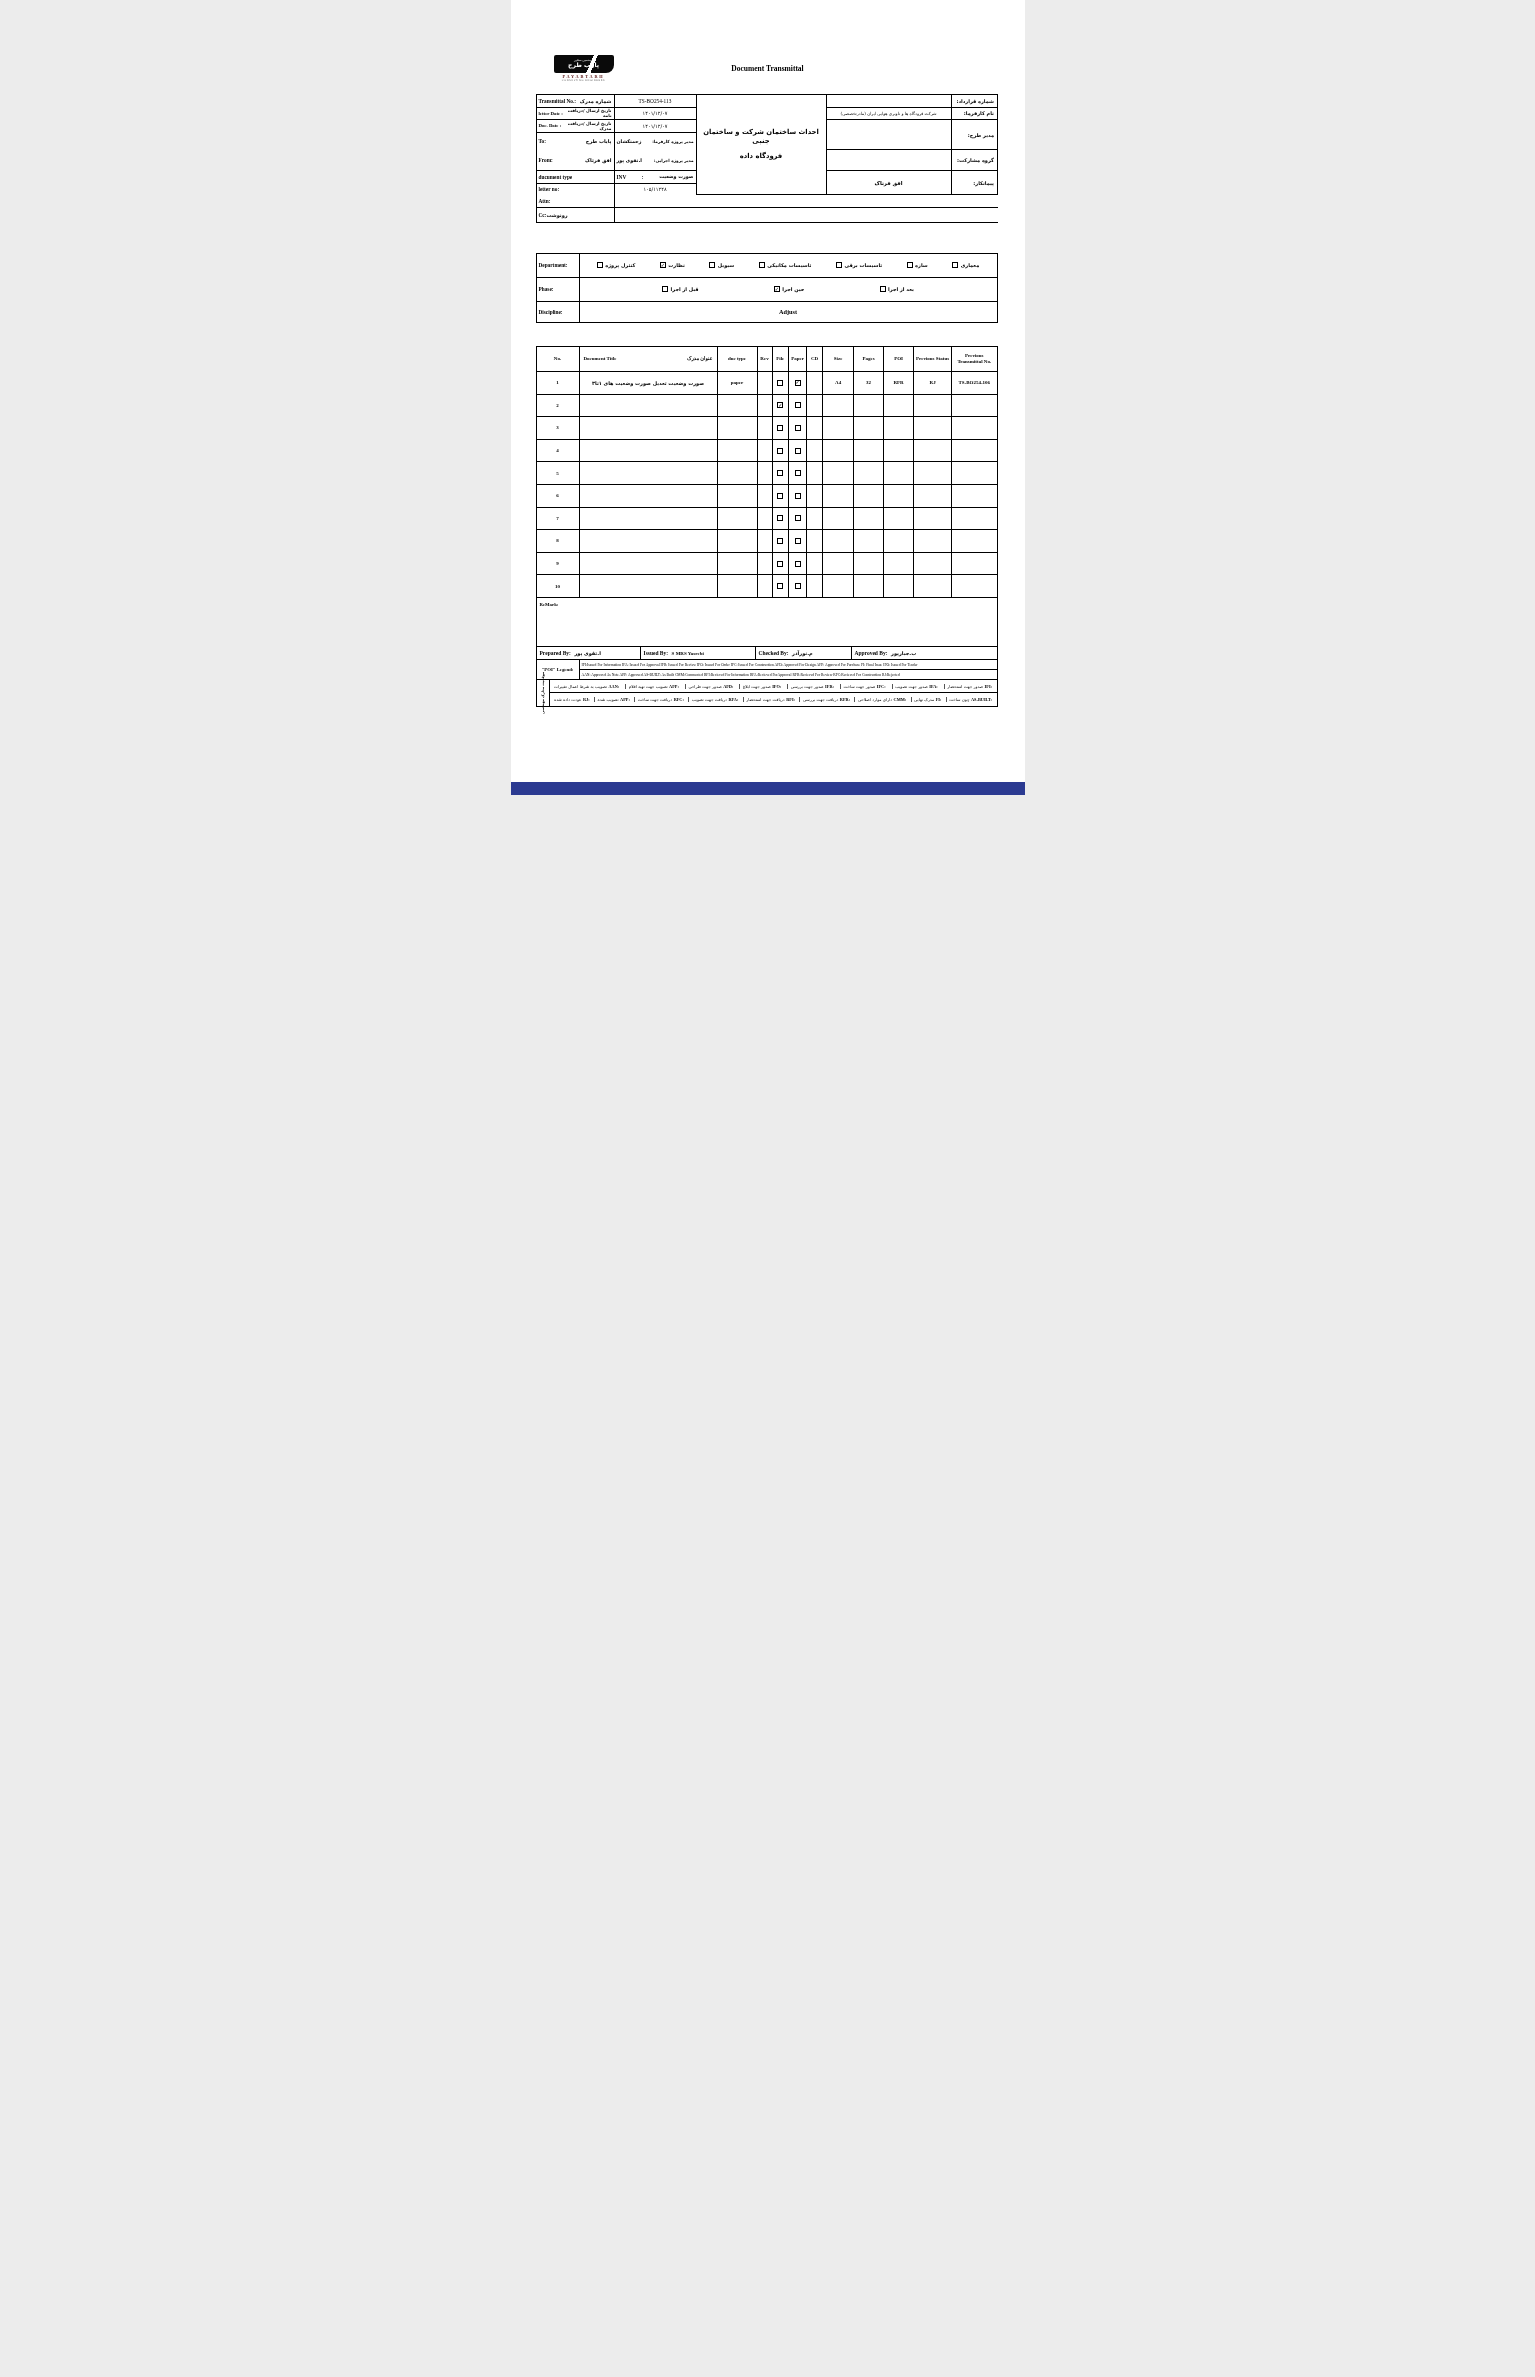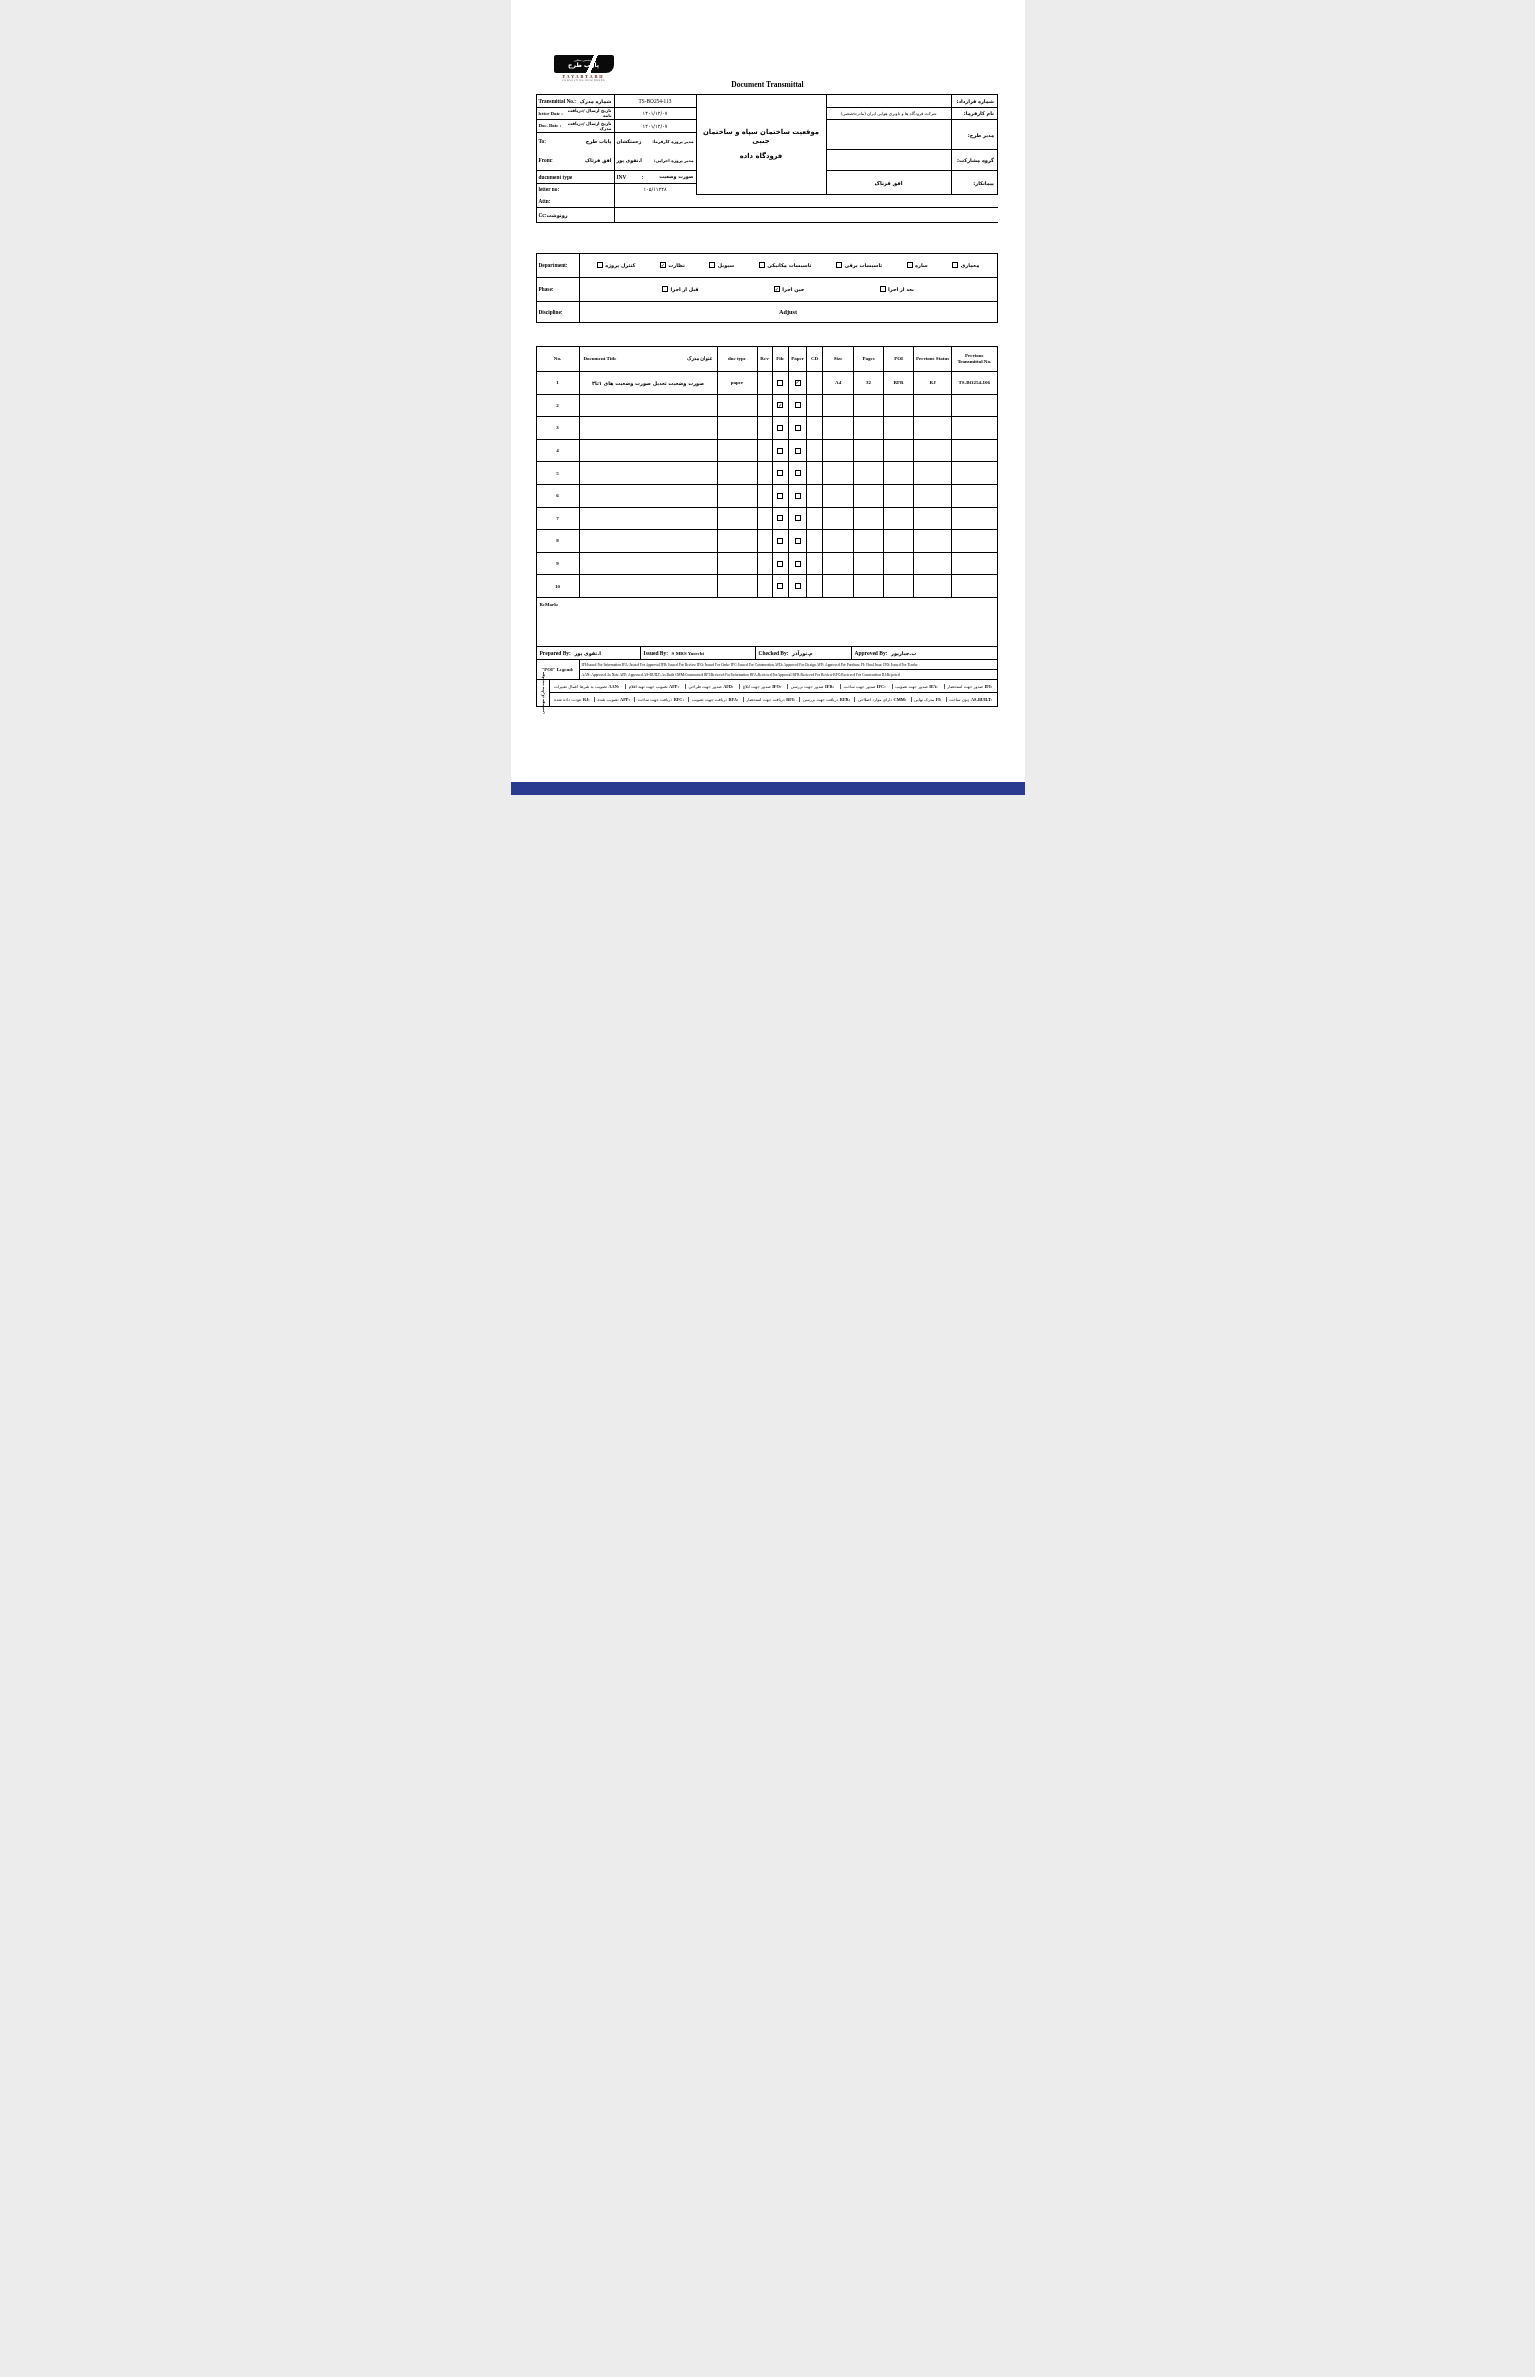--- a/index.html
+++ b/index.html
@@ -7,21 +7,21 @@
 #page{position:relative;width:514px;height:795px;margin:0 auto;background:#fff;font-family:"DejaVu Sans",sans-serif;color:#000;overflow:hidden}
 .serif{font-family:"Liberation Serif",serif}
 .fa{direction:rtl;unicode-bidi:isolate}
 
 #logo{position:absolute;left:33px;top:55px;width:80px;text-align:center}
 .logo-mark{width:60px;height:18px;margin:0 auto;border-radius:2px 2px 8px 2px;background:linear-gradient(113deg,#0a0a0a 59%,#fff 59%,#fff 65%,#0a0a0a 65%);color:#fff;display:flex;flex-direction:column;align-items:center;justify-content:center;line-height:1.15}
 .logo-fa-top{font-size:2.8px}
 .logo-fa-main{font-size:6px;font-weight:700}
 .logo-en{font-family:"Liberation Serif",serif;font-size:4.3px;font-weight:700;letter-spacing:1.8px;color:#5a1515;margin-top:1px;white-space:nowrap}
 .logo-sub{font-size:2.5px;color:#666;letter-spacing:0.6px;white-space:nowrap}
-#doc-title{position:absolute;left:0;right:0;top:80px;text-align:center;font-family:"Liberation Serif",serif;font-weight:700;font-size:7.5px}
+#doc-title{position:absolute;left:0;right:0;top:64px;text-align:center;font-family:"Liberation Serif",serif;font-weight:700;font-size:7.5px}
 
 #hdr{position:absolute;left:25px;top:94px;width:462px;height:129px;border:1px solid #000}
 .cell{position:absolute;display:flex;align-items:center;padding:0 2px;border-right:0.5px solid #000;border-bottom:0.5px solid #000;overflow:hidden;background:#fff}
 .cell.noR{border-right:none}.cell.noB{border-bottom:none}
 .sb{justify-content:space-between}.ctr{justify-content:center}
 .enl{font-family:"Liberation Serif",serif;font-weight:700;font-size:5.3px;white-space:nowrap}
 .fal{font-size:4.3px;font-weight:700}
 .fam{font-size:5px;font-weight:700}
 .valt{font-family:"Liberation Serif",serif;font-size:5.3px}
 .vald{font-size:5px}
@@ -145,21 +145,21 @@
     </div>
     <div class="cell noR" style="left:78px;top:100px;width:383px;height:12.5px"></div>
 
     <div class="cell noB" style="left:0;top:113px;width:78px;height:14px">
       <span class="enl">Cc:</span>
       <span class="fa fam">رونوشت</span>
     </div>
     <div class="cell noR noB" style="left:78px;top:113px;width:383px;height:14px"></div>
 
     <div class="cell ctr ptitle fa" style="left:160px;top:0;width:130px;height:100px">
-      <span>موقعیت ساختمان سپاه و ساختمان جنبی</span>
+      <span>احداث ساختمان شرکت و ساختمان جنبی</span>
       <span>فرودگاه داده</span>
     </div>
 
     <div class="cell" style="left:290px;top:0;width:125px;height:12.5px"></div>
     <div class="cell noR rl fa" style="left:415px;top:0;width:45px;height:12.5px">شماره قرارداد:</div>
 
     <div class="cell ctr fa" style="left:290px;top:12.5px;width:125px;height:12.5px;font-size:4.2px">شرکت فرودگاه ها و ناوبری هوایی ایران (مادرتخصصی)</div>
     <div class="cell noR rl fa" style="left:415px;top:12.5px;width:45px;height:12.5px">نام کارفرما:</div>
 
     <div class="cell" style="left:290px;top:25px;width:125px;height:30px"></div>

